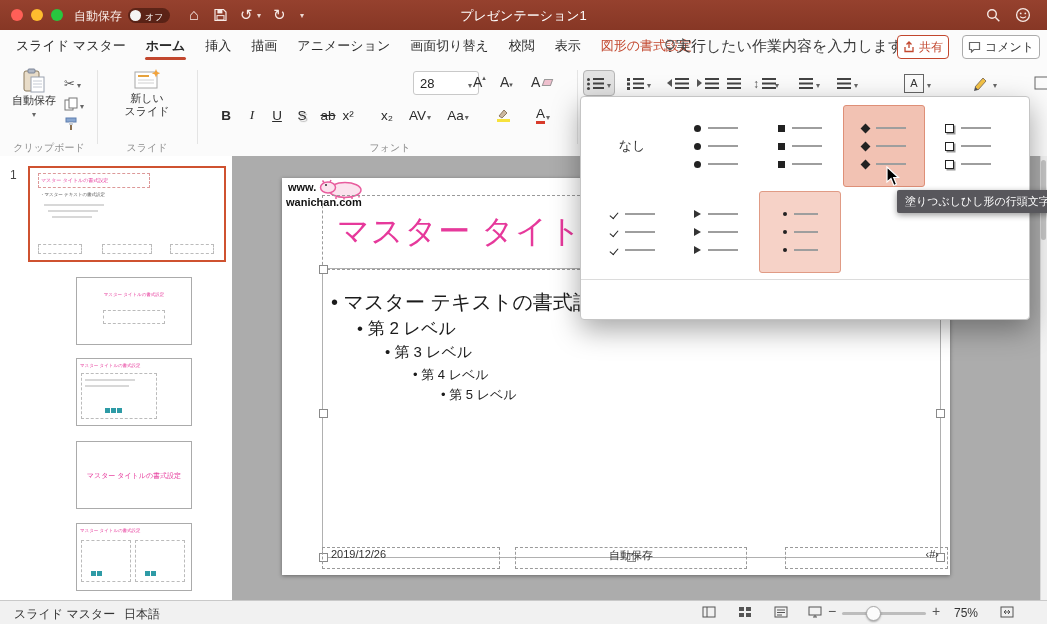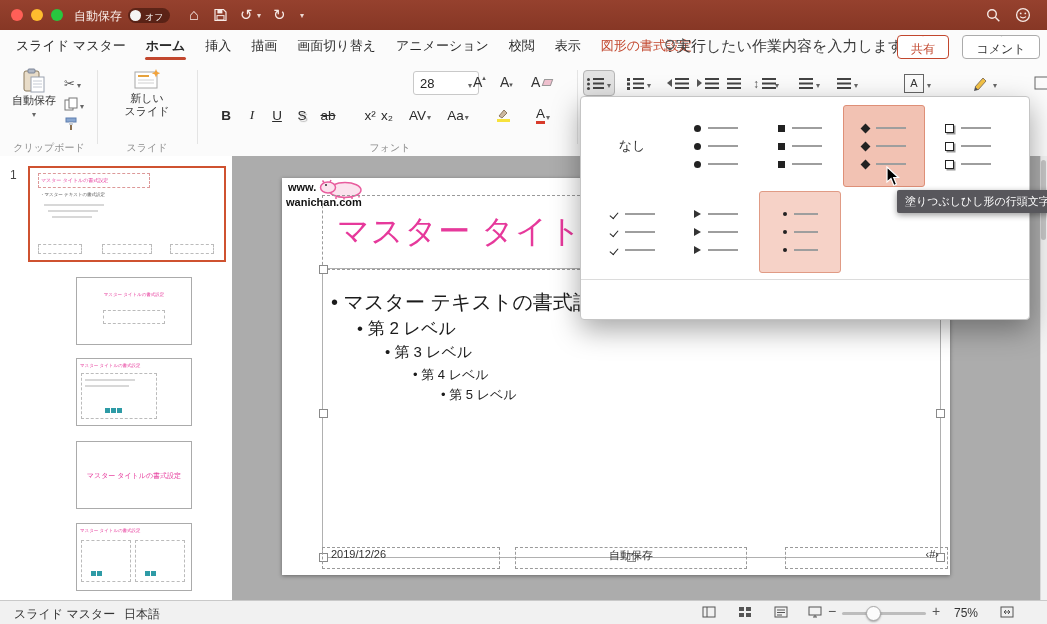--- a/index.html
+++ b/index.html
@@ -25,21 +25,21 @@
   .chev-w::after{content:"▾";font-size:8px;color:#EBD8D2;}
 
   
   .tabbar{position:absolute;left:0;top:30px;width:1047px;height:32px;background:#FBFBFB;}
   .tabs{position:absolute;left:14px;top:0;height:32px;display:flex;gap:16px;align-items:center;white-space:nowrap;}
   .tab{font-size:13px;color:#2B2B2B;height:32px;line-height:32px;position:relative;padding:0 2px;}
   .tab.active{font-weight:bold;}
   .tab.active::after{content:"";position:absolute;left:1px;right:1px;bottom:2px;height:3px;background:#C2472E;border-radius:2px;}
   .tab.ctx{color:#C2472E;}
   .tellme{position:absolute;left:664px;top:0;height:32px;display:flex;align-items:center;font-size:15px;color:#3A3A3A;white-space:nowrap;justify-content:flex-end;}
-  .pillbtn{position:absolute;top:5px;height:22px;border-radius:4px;background:#FFF;display:flex;align-items:center;justify-content:center;gap:4px;font-size:12px;flex-direction:column;}
+  .pillbtn{position:absolute;top:5px;height:22px;border-radius:4px;background:#FFF;display:flex;align-items:center;justify-content:center;gap:4px;font-size:12px;}
   .btn-share{left:897px;width:50px;border:1px solid #C2472E;color:#C2472E;}
   .btn-comments{left:962px;width:76px;border:1px solid #ABABAB;color:#333;}
 
   
   .ribbon{position:absolute;left:0;top:62px;width:1047px;height:94px;background:#FBFBFB;border-bottom:1px solid #D9D9D9;}
   .vsep{position:absolute;top:8px;height:74px;width:1px;background:#E4E4E4;}
   .grouplabel{position:absolute;top:79px;font-size:10px;color:#8E8E8E;text-align:center;white-space:nowrap;}
   .bigbtn{position:absolute;display:flex;flex-direction:column;align-items:center;font-size:11px;color:#333;line-height:13px;}
   .minibtn{position:absolute;display:flex;align-items:center;gap:2px;color:#555;}
   .combo{position:absolute;top:9px;height:22px;background:#FFF;border:1px solid #C9C9C9;border-radius:3px;display:flex;align-items:center;font-size:13px;color:#222;padding:0 6px;justify-content:space-between;}
@@ -153,20 +153,21 @@
       <svg width="13" height="14" viewBox="0 0 13 14">
           <path d="M1 1.5 h8.5 l2.5 2.5 v8.5 h-11 z" fill="none" stroke="#F7EAE6" stroke-width="1.2"></path>
           <rect x="3.4" y="2" width="5" height="3.4" fill="#F7EAE6"></rect>
           <rect x="3" y="7.6" width="7" height="4.3" fill="none" stroke="#F7EAE6"></rect>
         </svg>
     </span>
     <span class="tb-btn ic-undo" style="left:240px"></span>
     <span class="tb-btn chev-w" style="left:257px"></span>
     <span class="tb-btn ic-redo" style="left:273px"></span>
     <span class="tb-btn chev-w" style="left:300px"></span>
+    <span class="tb-title">プレゼンテーション1</span>
     <span class="tb-btn" style="left:986px">
       <svg width="15" height="15" viewBox="0 0 15 15">
           <circle cx="6" cy="6" r="4.3" fill="none" stroke="#F7EAE6" stroke-width="1.4"></circle>
           <line x1="9.3" y1="9.3" x2="13.3" y2="13.3" stroke="#F7EAE6" stroke-width="1.4"></line>
         </svg>
     </span>
     <span class="tb-btn" style="left:1015px">
       <svg width="16" height="16" viewBox="0 0 16 16">
           <circle cx="8" cy="8" r="6.4" fill="none" stroke="#F7EAE6" stroke-width="1.3"></circle>
           <circle cx="5.7" cy="6.4" r=".9" fill="#F7EAE6"></circle>
@@ -175,22 +176,22 @@
         </svg>
     </span>
   </div>
 
   <div class="tabbar">
     <div class="tabs">
       <div class="tab">スライド マスター</div>
       <div class="tab active">ホーム</div>
       <div class="tab">挿入</div>
       <div class="tab">描画</div>
+      <div class="tab">アニメーション</div>
       <div class="tab">画面切り替え</div>
-      <div class="tab">アニメーション</div>
       <div class="tab">校閲</div>
       <div class="tab">表示</div>
       <div class="tab ctx">図形の書式設定</div>
     </div>
     <div class="tellme">
       <svg width="12" height="15" viewBox="0 0 12 15">
           <circle cx="6" cy="5.5" r="4.2" fill="none" stroke="#555" stroke-width="1.2"></circle>
           <path d="M4.5 10.5 h3 M4.9 12.5 h2.2" stroke="#555" stroke-width="1.2" fill="none"></path>
         </svg>
       <span>実行したい作業内容を入力します</span>
@@ -279,21 +280,21 @@
       </div>
     <div class="fmtbtn u-line" style="left:266px;width:22px">
         <span>U</span>
       </div>
     <div class="fmtbtn s-shadow" style="left:291px;width:22px">
         <span>S</span>
       </div>
     <div class="fmtbtn s-strike" style="left:316px;width:24px">
         <span>ab</span>
       </div>
-    <div class="fmtbtn" style="left:358px;width:24px">
+    <div class="fmtbtn" style="left:336px;width:24px">
         <span>x²</span>
       </div>
     <div class="fmtbtn" style="left:375px;width:24px">
         <span>x₂</span>
       </div>
     <div class="fmtbtn" style="left:404px;width:32px">
         <span>AV</span>
         <span class="chev"></span>
       </div>
     <div class="fmtbtn" style="left:442px;width:32px">

